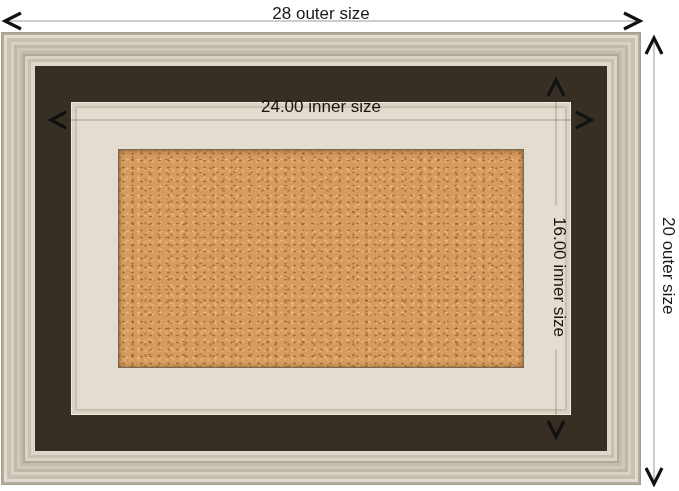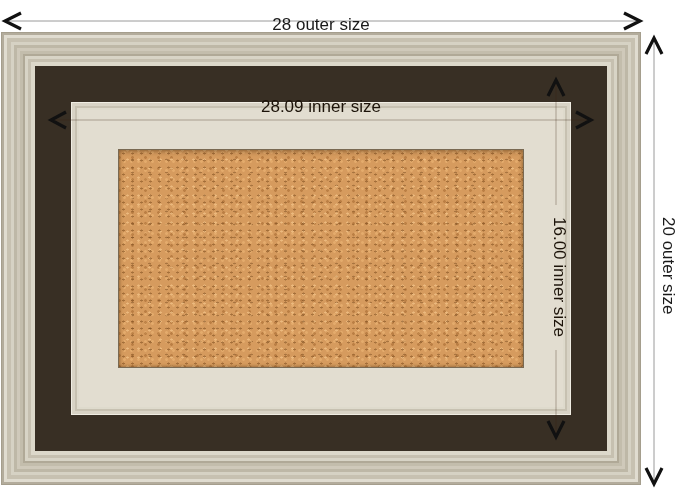--- a/index.html
+++ b/index.html
@@ -56,21 +56,21 @@
       inset 0 2px 4px rgba(80,50,20,0.45),
       inset 0 -1px 3px rgba(80,50,20,0.35);
   }
   
   #dims{position:absolute;left:0;top:0;width:679px;height:491px;pointer-events:none;}
   .dimline-outer{stroke:var(--outer-dimension-line,#9a9a9a);stroke-width:1;}
   .dimline-inner{stroke:var(--inner-dimension-line,#3a2512);stroke-opacity:0.35;stroke-width:1;}
   .arrowhead{stroke:var(--arrow,#111111);stroke-width:3.2;fill:none;stroke-linejoin:miter;stroke-linecap:butt;}
   
   .label{position:absolute;font-size:17px;line-height:1.15;white-space:nowrap;}
-  #outer-width-label{left:2px;top:15px;width:638px;text-align:center;}
+  #outer-width-label{left:2px;top:4px;width:638px;text-align:center;}
   #outer-height-label{
     left:655px;top:33px;height:451px;width:23px;
     writing-mode:vertical-rl;text-align:center;transform:translateY(7px);
   }
   #inner-width-label{left:50px;top:97px;width:542px;text-align:center;color:#1c1309;}
   #inner-height-label{
     left:546px;top:81px;height:355px;width:23px;
     writing-mode:vertical-rl;text-align:center;transform:translateY(19px);color:#1c1309;
   }
 </style>
@@ -102,16 +102,16 @@
     <polyline class="arrowhead" points="576,112 591,120 576,128"></polyline>
 
     <line class="dimline-inner" x1="556" y1="83" x2="556" y2="205"></line>
     <line class="dimline-inner" x1="556" y1="350" x2="556" y2="435"></line>
     <polyline class="arrowhead" points="548,96 556,80 564,96"></polyline>
     <polyline class="arrowhead" points="548,421 556,437 564,421"></polyline>
   </svg>
 
   <div class="label" id="outer-width-label">28 outer size</div>
   <div class="label" id="outer-height-label">20 outer size</div>
-  <div class="label" id="inner-width-label">28.09 inner size</div>
+  <div class="label" id="inner-width-label">24.00 inner size</div>
   <div class="label" id="inner-height-label">16.00 inner size</div>
 
 </div>
 
 </body></html>

